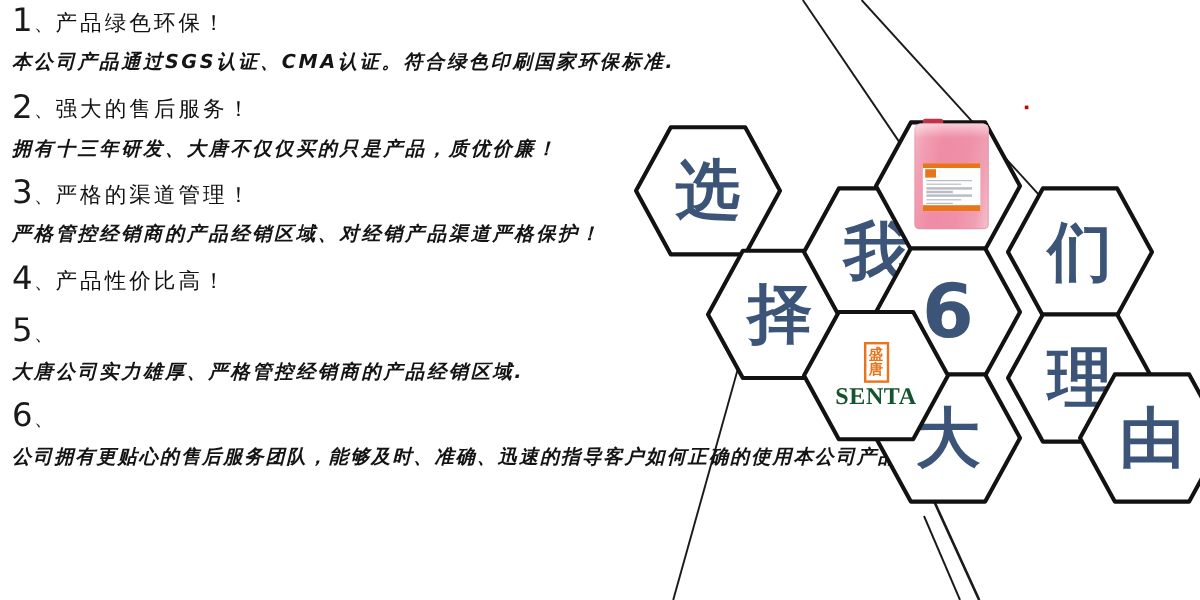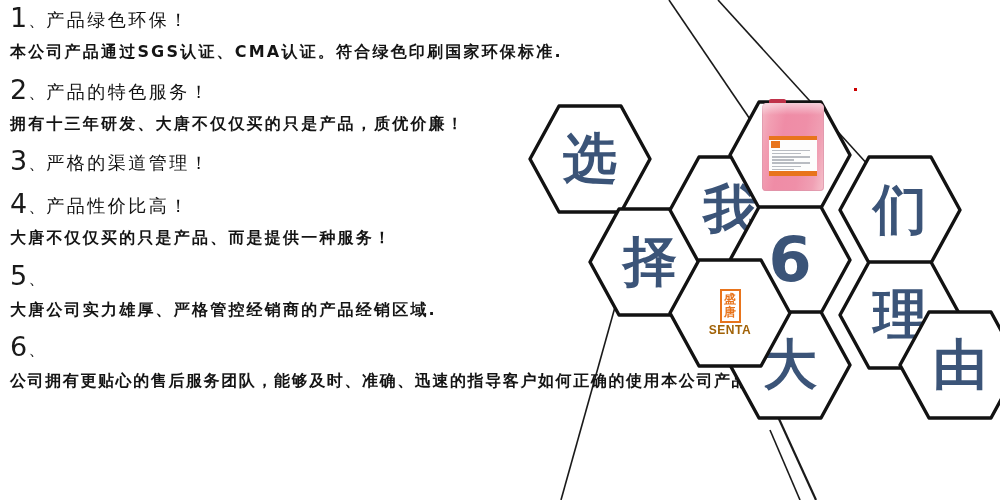--- a/index.html
+++ b/index.html
@@ -58,20 +58,21 @@
     top: -1px;
   }
   .reason-body {
     font-size: 16px;
     font-weight: 700;
     color: #141414;
     letter-spacing: 2.2px;
     line-height: 1.35;
     margin-top: 7px;
     white-space: nowrap;
+    font-style: italic;
   }
   .reason.last .reason-body { letter-spacing: 1.6px; }
 
   
   .hex-layer {
     position: absolute;
     left: 0; top: 0;
     width: 1000px; height: 500px;
     pointer-events: none;
   }
@@ -118,24 +119,24 @@
   .logo-mark span {
     color: #E8741C;
     font-size: 12px;
     font-weight: 700;
     font-family: "DejaVu Serif", serif;
     display: block;
     height: 13px;
     line-height: 13px;
   }
   .logo-word {
-    font-family: Liberation Sans, sans-serif;
-    font-size: 12px;
+    font-family: Liberation Serif, serif;
+    font-size: 20px;
     font-weight: 700;
-    color: #a16207;
+    color: #14532d;
     letter-spacing: 0.5px;
     line-height: 1.1;
   }
 
   
   .product {
     position: absolute;
     left: 762px; top: 103px;
     width: 62px; height: 88px;
   }
@@ -214,40 +215,40 @@
         <span class="reason-sep">、</span>
         <span class="reason-title">产品绿色环保！</span>
       </div>
       <div class="reason-body">本公司产品通过SGS认证、CMA认证。符合绿色印刷国家环保标准.</div>
     </div>
 
     <div class="reason">
       <div class="reason-head">
         <span class="reason-num">2</span>
         <span class="reason-sep">、</span>
-        <span class="reason-title">产品的特色服务！</span>
+        <span class="reason-title">强大的售后服务！</span>
       </div>
       <div class="reason-body">拥有十三年研发、大唐不仅仅买的只是产品，质优价廉！</div>
     </div>
 
     <div class="reason">
       <div class="reason-head">
         <span class="reason-num">3</span>
         <span class="reason-sep">、</span>
         <span class="reason-title">严格的渠道管理！</span>
       </div>
+      <div class="reason-body">严格管控经销商的产品经销区域、对经销产品渠道严格保护！</div>
     </div>
 
     <div class="reason">
       <div class="reason-head">
         <span class="reason-num">4</span>
         <span class="reason-sep">、</span>
         <span class="reason-title">产品性价比高！</span>
       </div>
-      <div class="reason-body">大唐不仅仅买的只是产品、而是提供一种服务！</div>
     </div>
 
     <div class="reason">
       <div class="reason-head">
         <span class="reason-num">5</span>
         <span class="reason-sep">、</span>
       </div>
       <div class="reason-body">大唐公司实力雄厚、严格管控经销商的产品经销区域.</div>
     </div>
 

